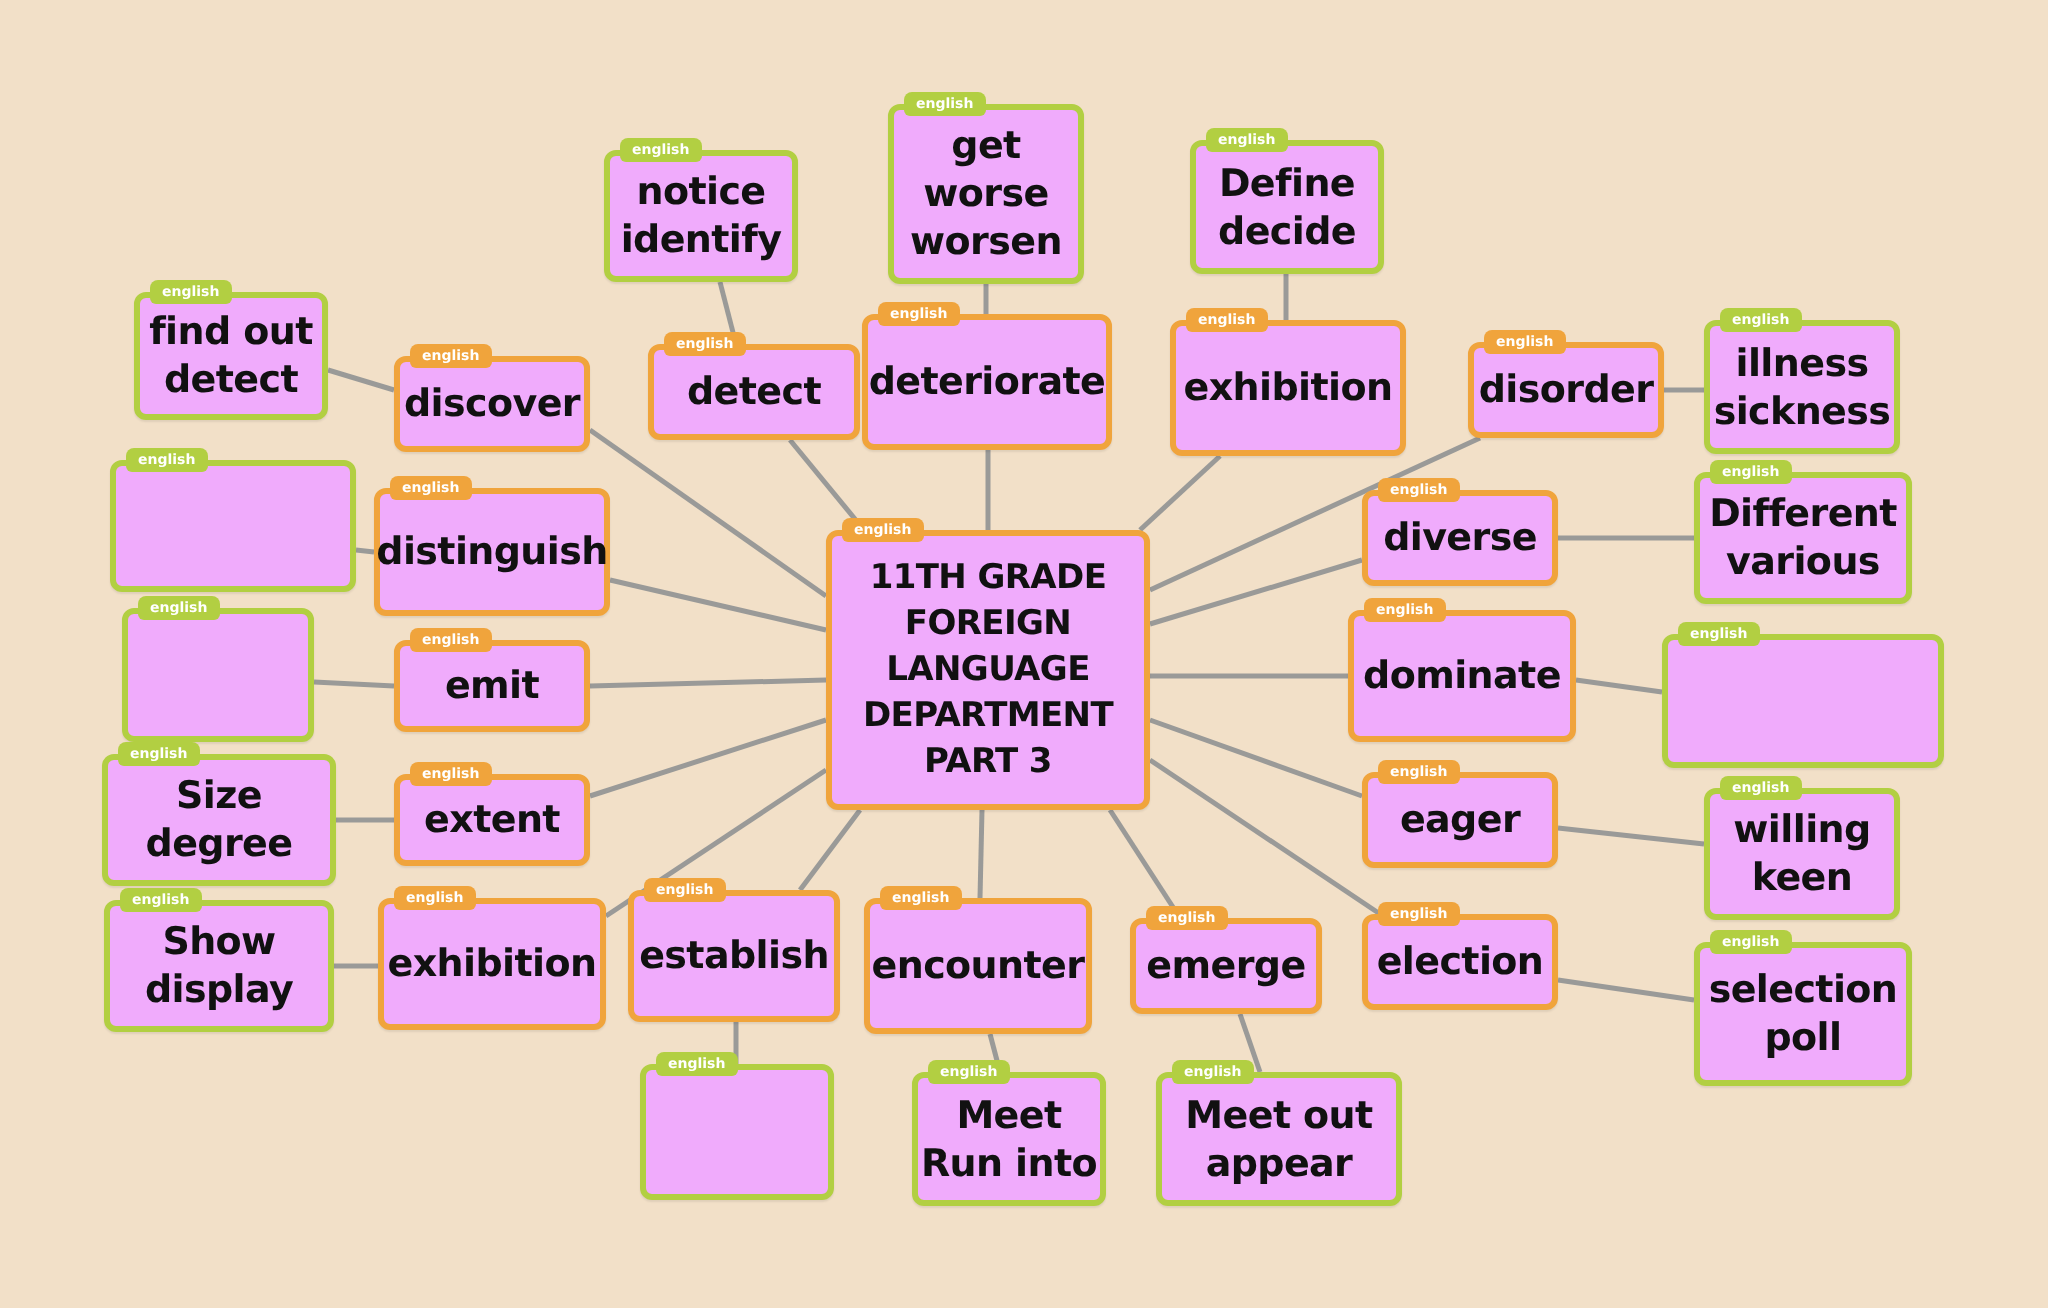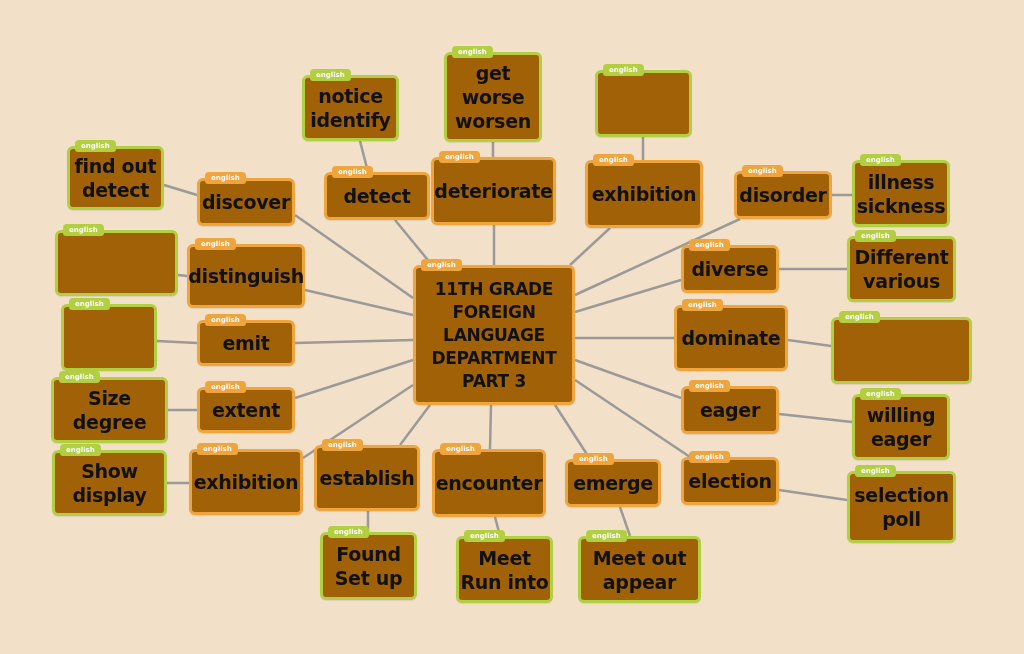--- a/index.html
+++ b/index.html
@@ -7,21 +7,21 @@
     width: 1024px; height: 654px; overflow: hidden;
     background: #F2E0C8;
     font-family: "DejaVu Sans", "Liberation Sans", sans-serif;
     position: relative;
   }
   #links { position: absolute; left: 0; top: 0; width: 1024px; height: 654px; }
   #links line { stroke: #9A9A98; stroke-width: 2.5; }
   .node {
     position: absolute;
     box-sizing: border-box;
-    background: #a16207;
+    background: #f0abfc;
     border: 3px solid #F0A43C;
     border-radius: 6px;
     display: flex; align-items: center; justify-content: center;
     text-align: center;
     color: #111111;
     font-weight: bold;
     font-size: 19px;
     line-height: 24px;
     letter-spacing: -0.3px;
     box-shadow: 0 1px 1px rgba(0,0,0,0.08);
@@ -183,48 +183,48 @@
 identify</span>
 </div>
 <div class="node green" style="left:444px;top:52px;width:98px;height:90px;">
   <span class="tag">english</span>
   <span class="label">get
 worse
 worsen</span>
 </div>
 <div class="node green" style="left:595px;top:70px;width:97px;height:67px;">
   <span class="tag">english</span>
+  <span class="label">Define
+decide</span>
 </div>
 <div class="node green" style="left:852px;top:160px;width:98px;height:67px;">
   <span class="tag">english</span>
   <span class="label">illness
 sickness</span>
 </div>
 <div class="node green" style="left:847px;top:236px;width:109px;height:66px;">
   <span class="tag">english</span>
   <span class="label">Different
 various</span>
 </div>
 <div class="node green" style="left:831px;top:317px;width:141px;height:67px;">
   <span class="tag">english</span>
 </div>
 <div class="node green" style="left:852px;top:394px;width:98px;height:66px;">
   <span class="tag">english</span>
   <span class="label">willing
-eager</span>
+keen</span>
 </div>
 <div class="node green" style="left:847px;top:471px;width:109px;height:72px;">
   <span class="tag">english</span>
   <span class="label">selection
 poll</span>
 </div>
 <div class="node green" style="left:320px;top:532px;width:97px;height:68px;">
   <span class="tag">english</span>
-  <span class="label">Found
-Set up</span>
 </div>
 <div class="node green" style="left:456px;top:536px;width:97px;height:67px;">
   <span class="tag">english</span>
   <span class="label">Meet
 Run into</span>
 </div>
 <div class="node green" style="left:578px;top:536px;width:123px;height:67px;">
   <span class="tag">english</span>
   <span class="label">Meet out
 appear</span>

